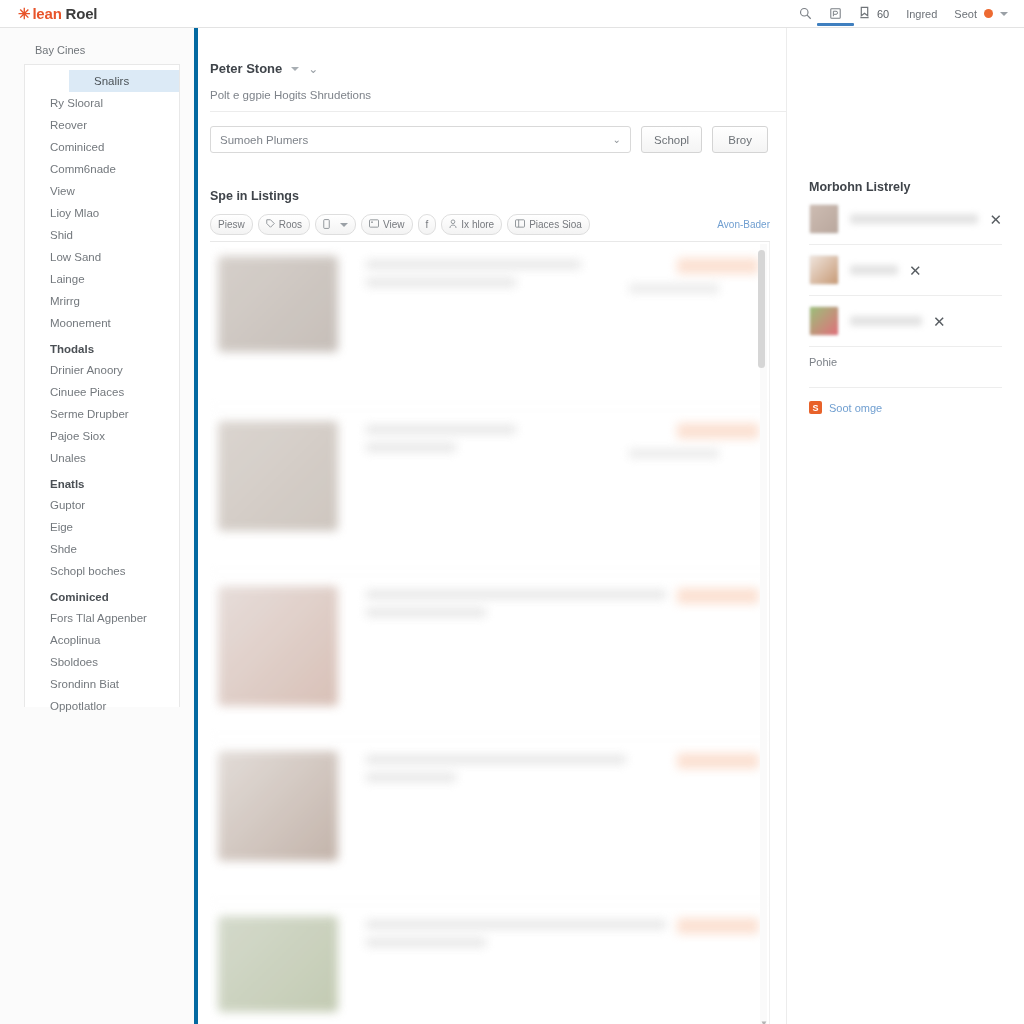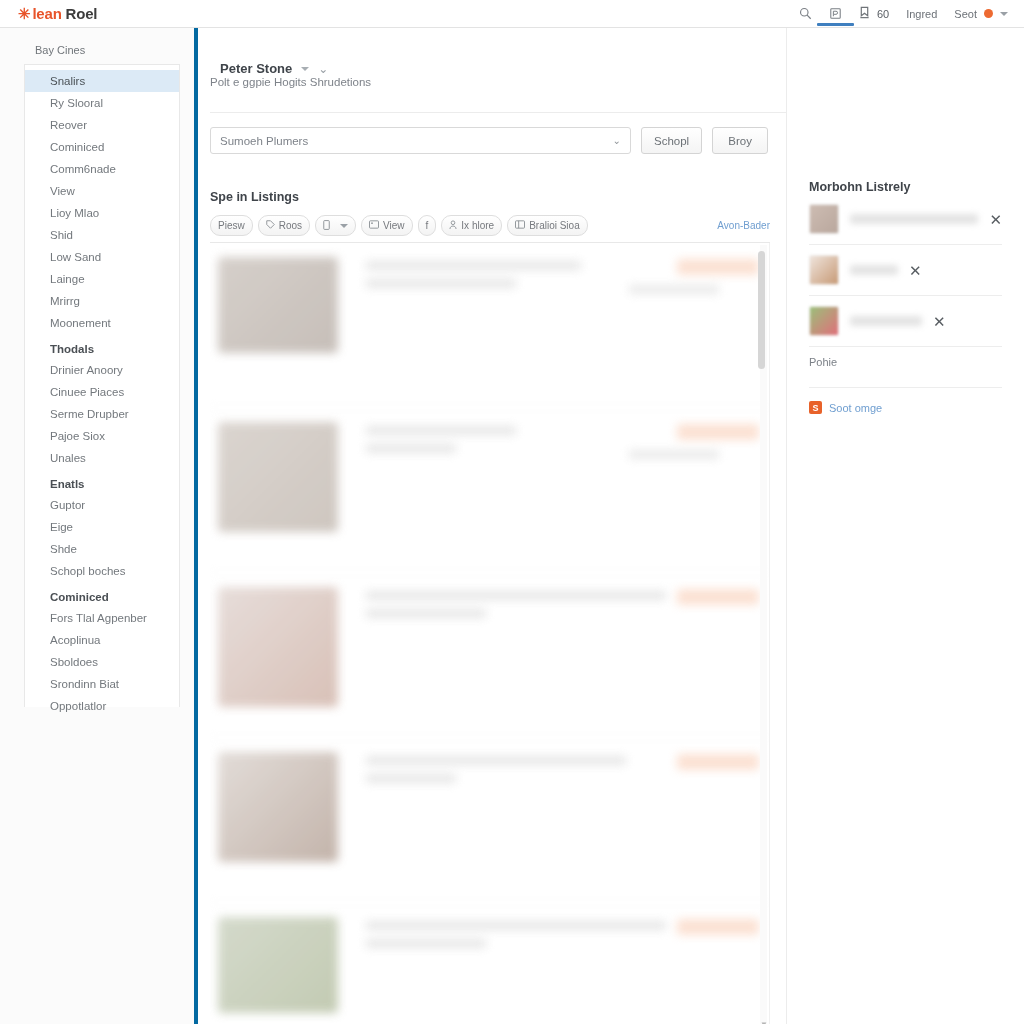--- a/index.html
+++ b/index.html
@@ -102,20 +102,21 @@
   .side-item {
     font-size: 11.5px;
     color: #73787d;
     padding: 5px 0 5px 25px;
     line-height: 12px;
     cursor: pointer;
   }
   .side-item.selected {
     background: #dceaf6;
     color: #4b5257;
+    margin-left: 44px;
   }
   .side-head {
     font-size: 11.5px;
     font-weight: bold;
     color: #4a4f54;
     padding: 9px 0 4px 25px;
   }
 
   
   .main {
@@ -123,37 +124,37 @@
     position: relative;
     background: #fff;
     padding: 0;
   }
   .main-inner { padding: 0 0 0 12px; }
 
   .profile-row {
     display: flex; align-items: center;
     padding: 33px 0 0 0;
     gap: 9px;
-    margin-left: 10px;
   }
   .profile-name {
     font-size: 13px; font-weight: bold; color: #3f444a;
   }
   .caret-sm {
     width: 0;height:0;
     border-left:4px solid transparent;border-right:4px solid transparent;
     border-top:4px solid #a8aeb3;
   }
   .chev {
     color:#9aa0a6; font-size: 12px; line-height: 10px;
   }
 
   .sub-row {
     display:flex; align-items:flex-end;
-    padding-bottom: 24px;
+    margin-top: 13px;
+    padding-bottom: 10px;
     border-bottom: 1px solid #ececec;
     margin-right: 14px;
   }
   .sub-text { font-size: 11.5px; color: #7e838a; }
   .sub-right { margin-left:auto; display:flex; align-items:center; gap:6px; }
   .circle-ic {
     width: 12px; height: 12px; border-radius:50%;
     border: 1px solid #b8bcc1; color:#9aa0a6;
     font-size: 8px; line-height: 10px; text-align:center;
   }
@@ -473,21 +474,21 @@
                 <circle cx="5" cy="3.2" r="2.3" fill="none" stroke="#8a8f94" stroke-width="1.1"></circle>
                 <path d="M1.2 11c0-2.3 1.7-3.7 3.8-3.7S8.8 8.7 8.8 11" fill="none" stroke="#8a8f94" stroke-width="1.1"></path>
               </svg></span>
             <span>Ix hlore</span>
           </div>
           <div class="tb-btn">
             <span class="ic"><svg width="10" height="9" viewBox="0 0 12 10">
                 <rect x="0.6" y="0.6" width="10.8" height="8.8" rx="1" fill="none" stroke="#8a8f94" stroke-width="1.1"></rect>
                 <line x1="4.4" y1="0.6" x2="4.4" y2="9.4" stroke="#8a8f94" stroke-width="1.1"></line>
               </svg></span>
-            <span>Bralioi Sioa</span>
+            <span>Piaces Sioa</span>
           </div>
           <span class="tb-link">Avon-Bader</span>
       </div>
 
       <div class="list-area">
         <div id="list-host">
             <div class="list-row">
               <div class="row-thumb t1"></div>
               <div class="row-body">
                 <div class="ln w2"></div>

